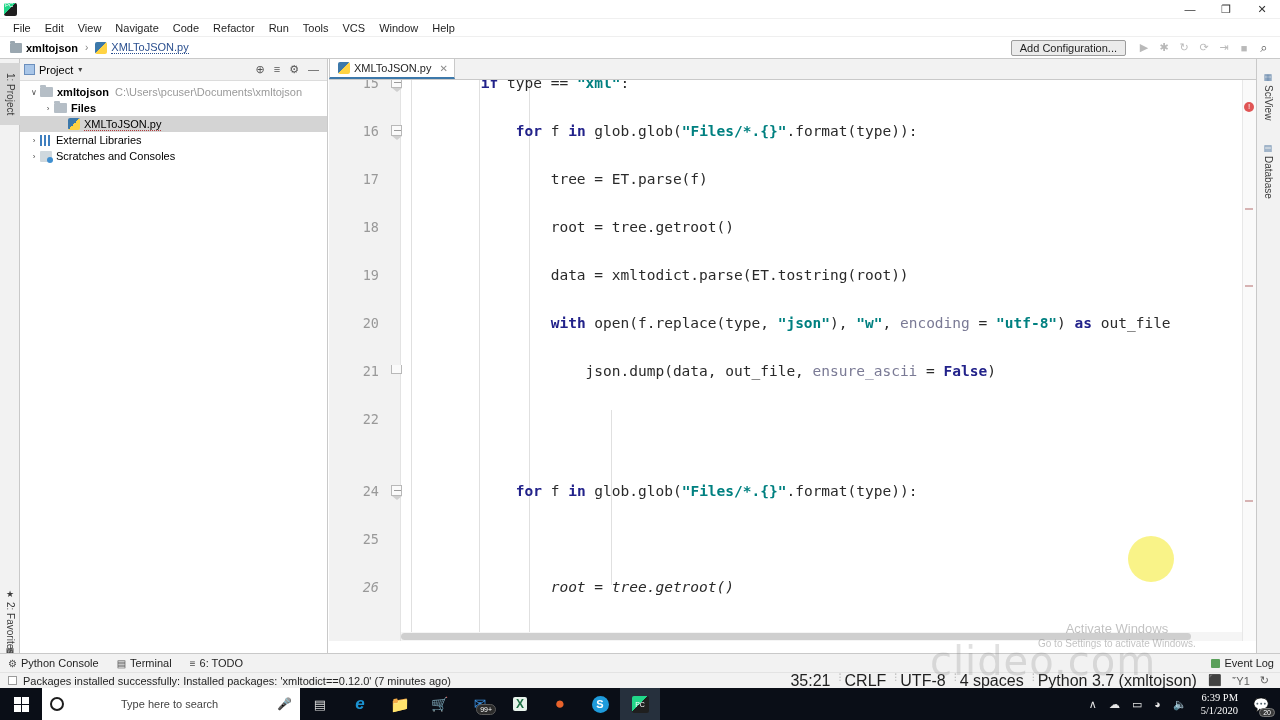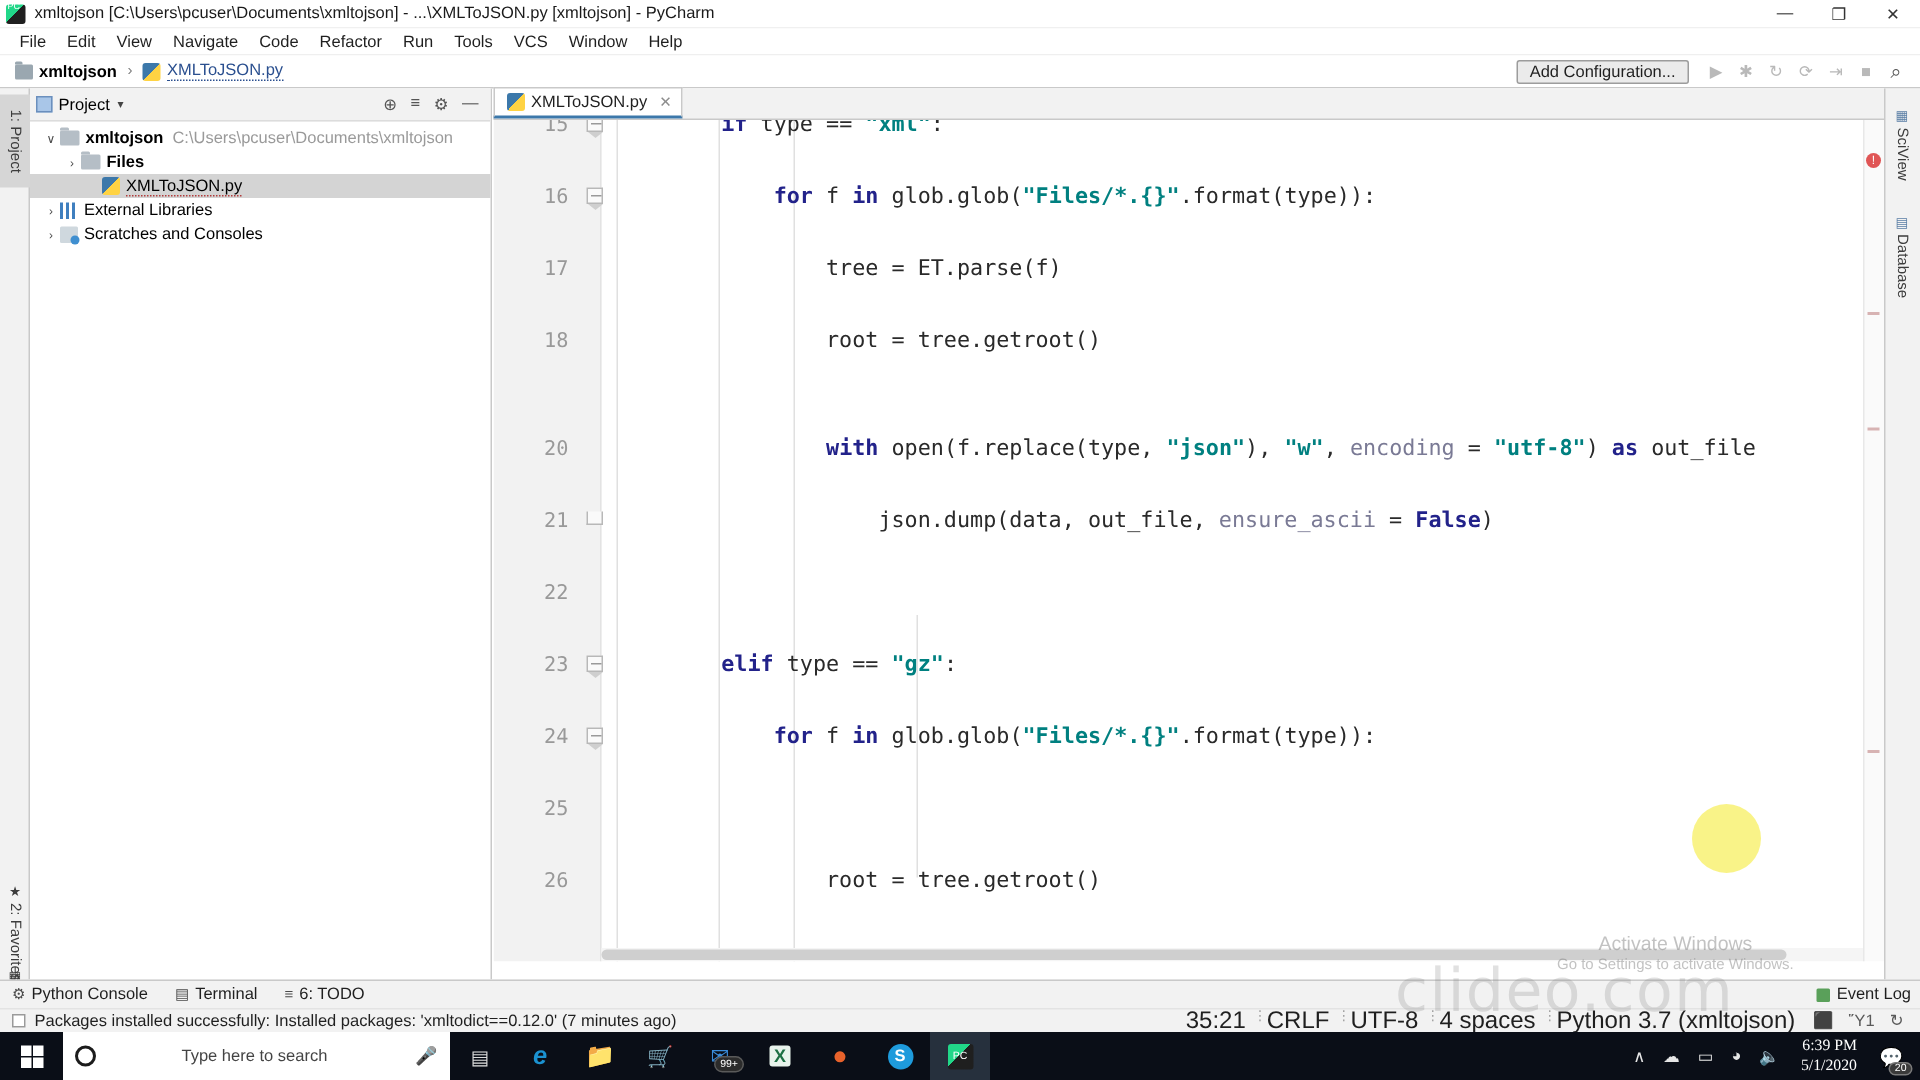--- a/index.html
+++ b/index.html
@@ -270,21 +270,20 @@
     border-radius: 8px; padding: 0 3px; border: 1px solid #7a7a7a;
   }
 </style>
 </head>
 <body>
 
 <div id="app">
 
   <div class="titlebar">
     <div class="pc-logo"></div>
-    <div class="title-text">xmltojson [C:\Users\pcuser\Documents\xmltojson] - ...\XMLToJSON.py [xmltojson] - PyCharm</div>
     <div class="win-ctrls">
       <div class="win-btn">—</div>
       <div class="win-btn">❐</div>
       <div class="win-btn close">✕</div>
     </div>
   </div>
 
   <div class="menubar">
     <div class="menu-item">File</div>
     <div class="menu-item">Edit</div>
@@ -419,59 +418,53 @@
             <div class="ctext"><span class="plain">            </span><span class="kw">for</span><span class="plain"> f </span><span class="kw">in</span><span class="plain"> glob.glob(</span><span class="str">"Files/*.{}"</span><span class="plain">.format(type)):</span></div>
           </div>
           <div class="cline" style="top: 48px;">
             <div class="lnum">17</div>
             <div class="ctext"><span class="plain">                tree = ET.parse(f)</span></div>
           </div>
           <div class="cline" style="top: 72px;">
             <div class="lnum">18</div>
             <div class="ctext"><span class="plain">                root = tree.getroot()</span></div>
           </div>
+          <div class="cline" style="top: 96px;">
+            <div class="lnum">19</div>
+            <div class="ctext"><span class="plain">                data = xmltodict.parse(ET.tostring(root))</span></div>
+          </div>
           <div class="cline" style="top: 120px;">
             <div class="lnum">20</div>
             <div class="ctext"><span class="plain">                </span><span class="kw">with</span><span class="plain"> open(f.replace(type, </span><span class="str">"json"</span><span class="plain">), </span><span class="str">"w"</span><span class="plain">, </span><span class="kwarg">encoding</span><span class="plain"> = </span><span class="str">"utf-8"</span><span class="plain">) </span><span class="kw">as</span><span class="plain"> out_file</span></div>
           </div>
           <div class="cline" style="top: 144px;">
             <div class="lnum">21</div>
             <div class="fold">
               <div class="fold-box" style="width:11px;height:9px;border-top:none;"></div>
             </div>
             <div class="ctext"><span class="plain">                    json.dump(data, out_file, </span><span class="kwarg">ensure_ascii</span><span class="plain"> = </span><span class="kw">False</span><span class="plain">)</span></div>
           </div>
           <div class="cline" style="top: 168px;">
             <div class="lnum">22</div>
             <div class="ctext"><span class="plain"></span></div>
-          </div>
-          <div class="cline" style="top: 192px;">
-            <div class="lnum">23</div>
-            <div class="fold">
-              <div class="fold-box" style="width:11px;height:11px;position:relative;">
-                <div style="position:absolute;left:2px;top:4px;width:7px;height:1px;background:#9a9a9a;"></div>
-              </div>
-              <div style="width:0;height:0;border-left:5px solid transparent;border-right:5px solid transparent;border-top:4px solid #cfcfcf;margin-left:1px;"></div>
-            </div>
-            <div class="ctext"><span class="plain">        </span><span class="kw">elif</span><span class="plain"> type == </span><span class="str">"gz"</span><span class="plain">:</span></div>
           </div>
           <div class="cline" style="top: 216px;">
             <div class="lnum">24</div>
             <div class="fold">
               <div class="fold-box" style="width:11px;height:11px;position:relative;">
                 <div style="position:absolute;left:2px;top:4px;width:7px;height:1px;background:#9a9a9a;"></div>
               </div>
               <div style="width:0;height:0;border-left:5px solid transparent;border-right:5px solid transparent;border-top:4px solid #cfcfcf;margin-left:1px;"></div>
             </div>
             <div class="ctext"><span class="plain">            </span><span class="kw">for</span><span class="plain"> f </span><span class="kw">in</span><span class="plain"> glob.glob(</span><span class="str">"Files/*.{}"</span><span class="plain">.format(type)):</span></div>
           </div>
           <div class="cline" style="top: 240px;">
             <div class="lnum">25</div>
           </div>
-          <div class="cline" style="top: 264px;">
+          <div class="cline" style="top: 264px; font-style: italic;">
             <div class="lnum">26</div>
             <div class="ctext"><span class="plain">                root = tree.getroot()</span></div>
           </div>
         </div>
 
       <div class="click-dot" id="click-dot" style="left: 799px; top: 456px; width: 46px; height: 46px; background: rgb(248, 240, 110); opacity: 0.82;"></div>
 
       <div class="right-rail">
         <div class="err-mark">!</div>
         <div class="rail-tick" style="top:128px;"></div>

